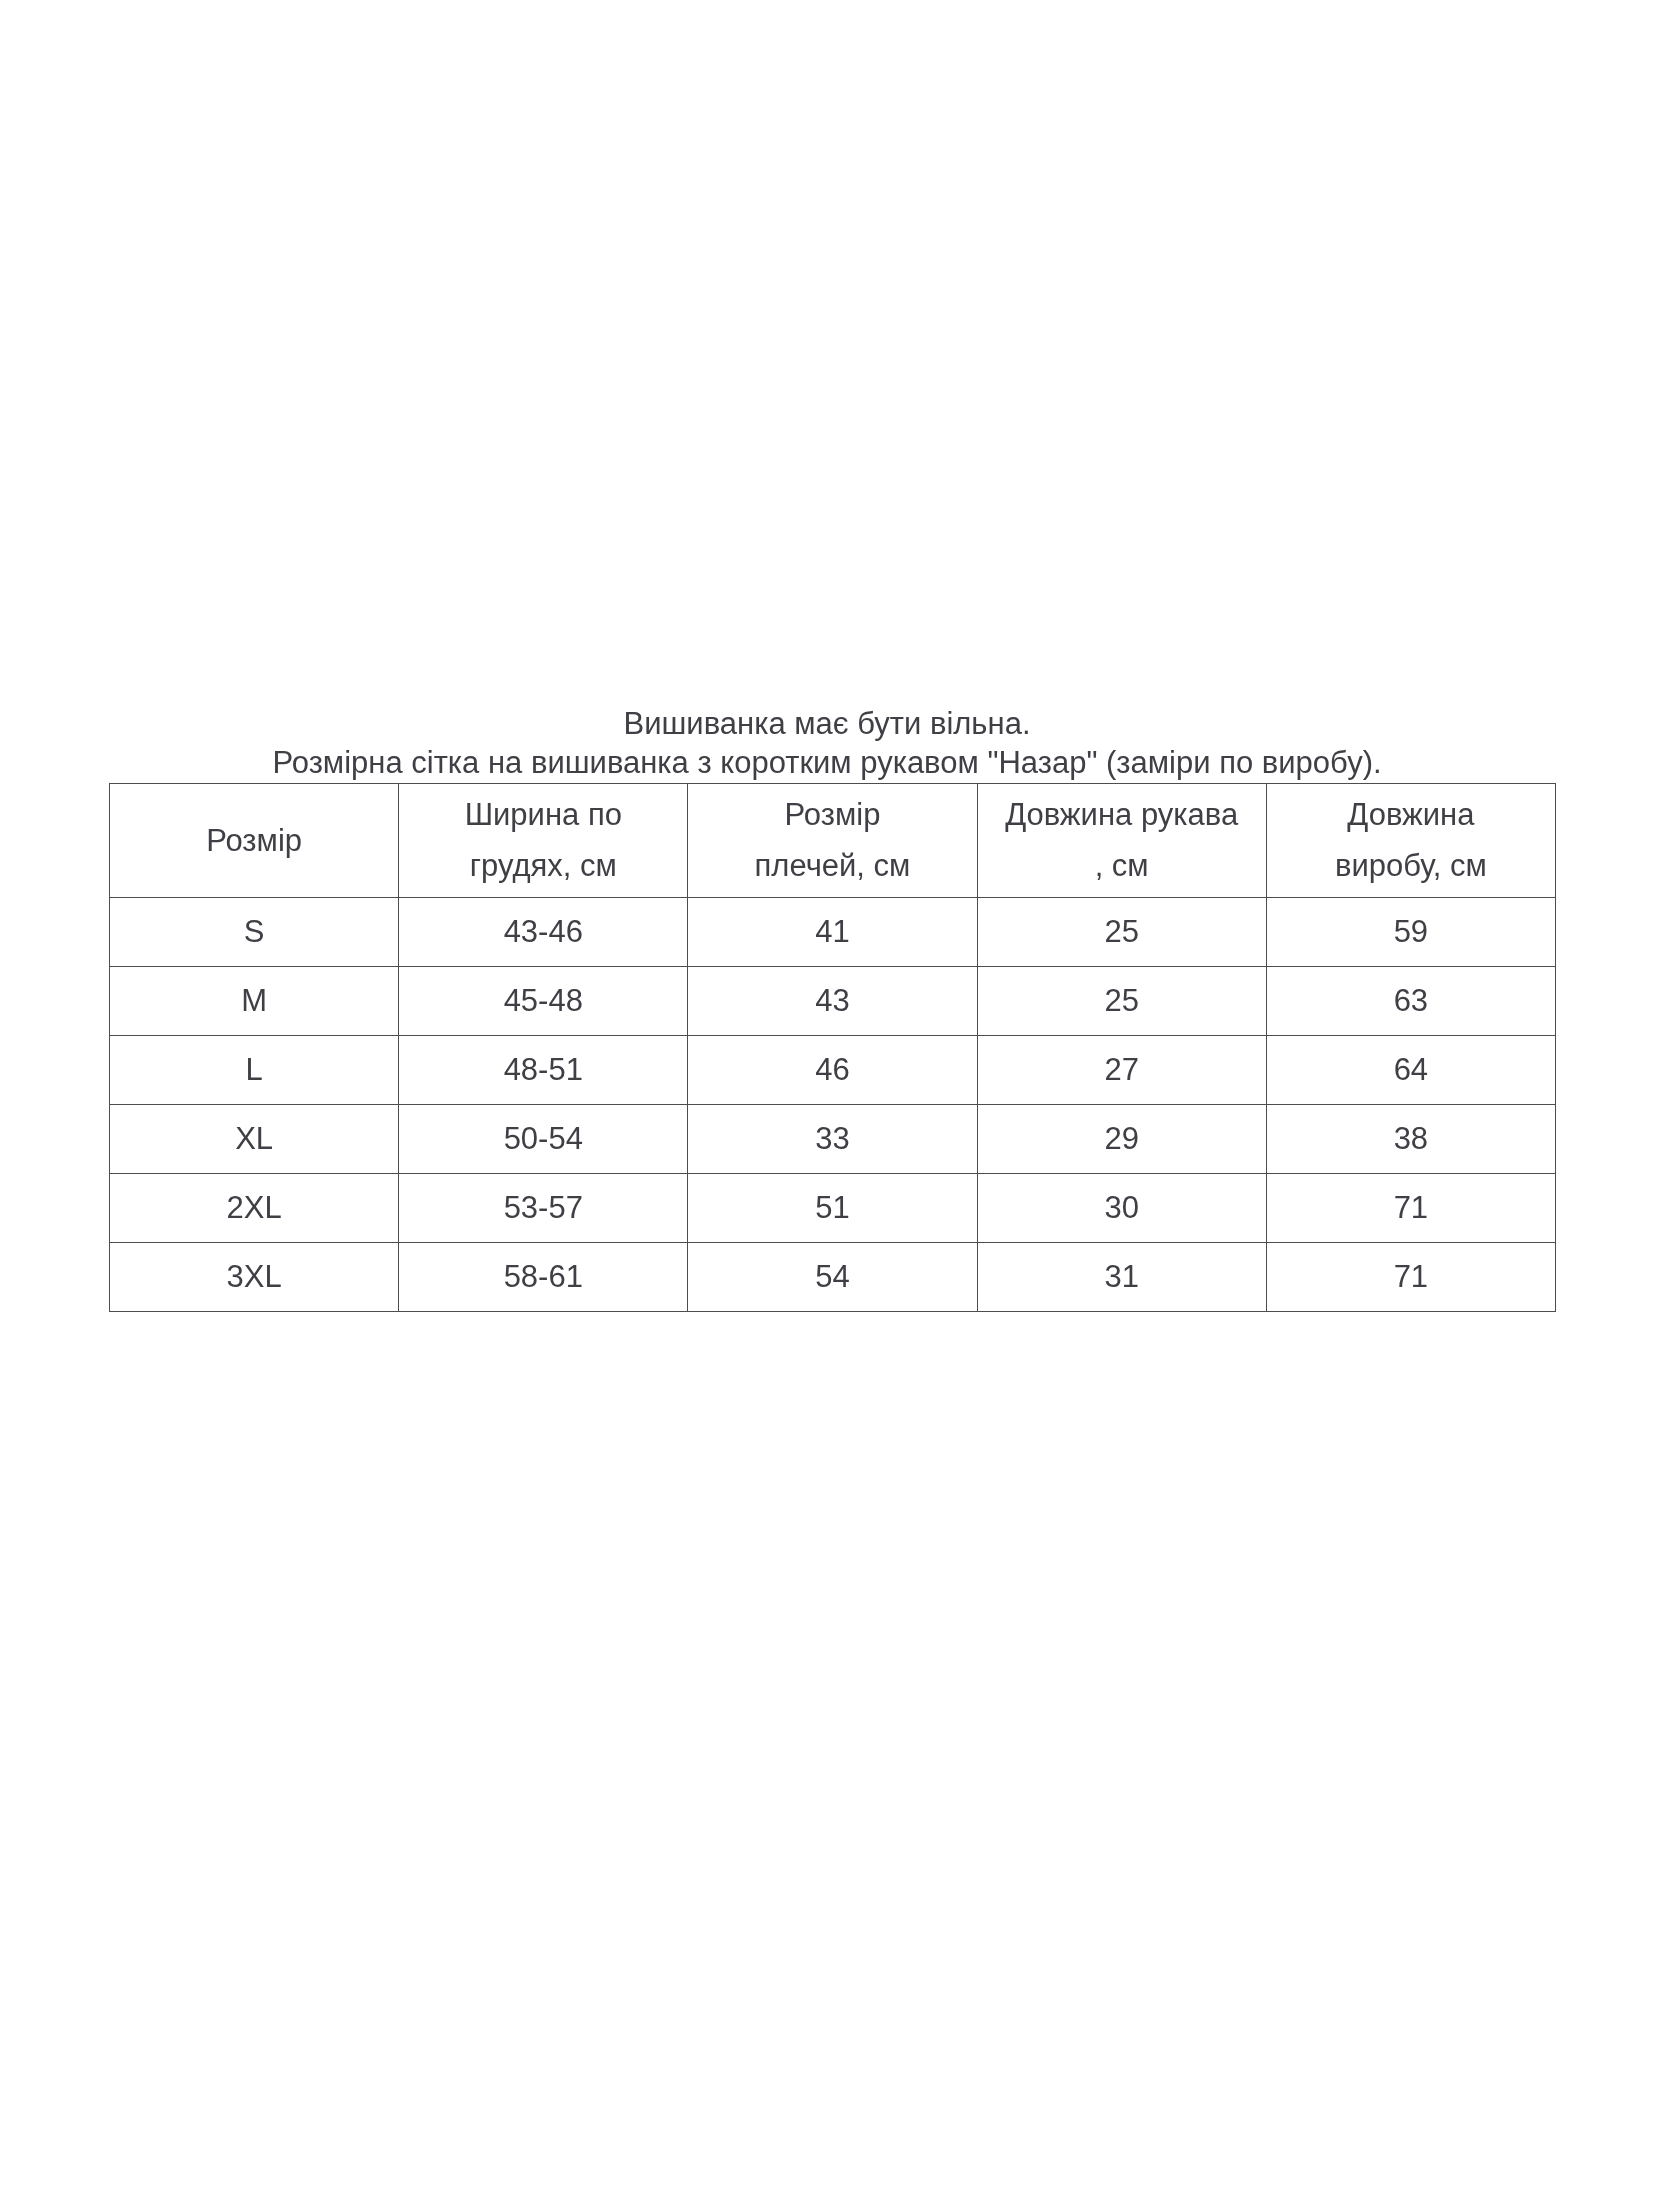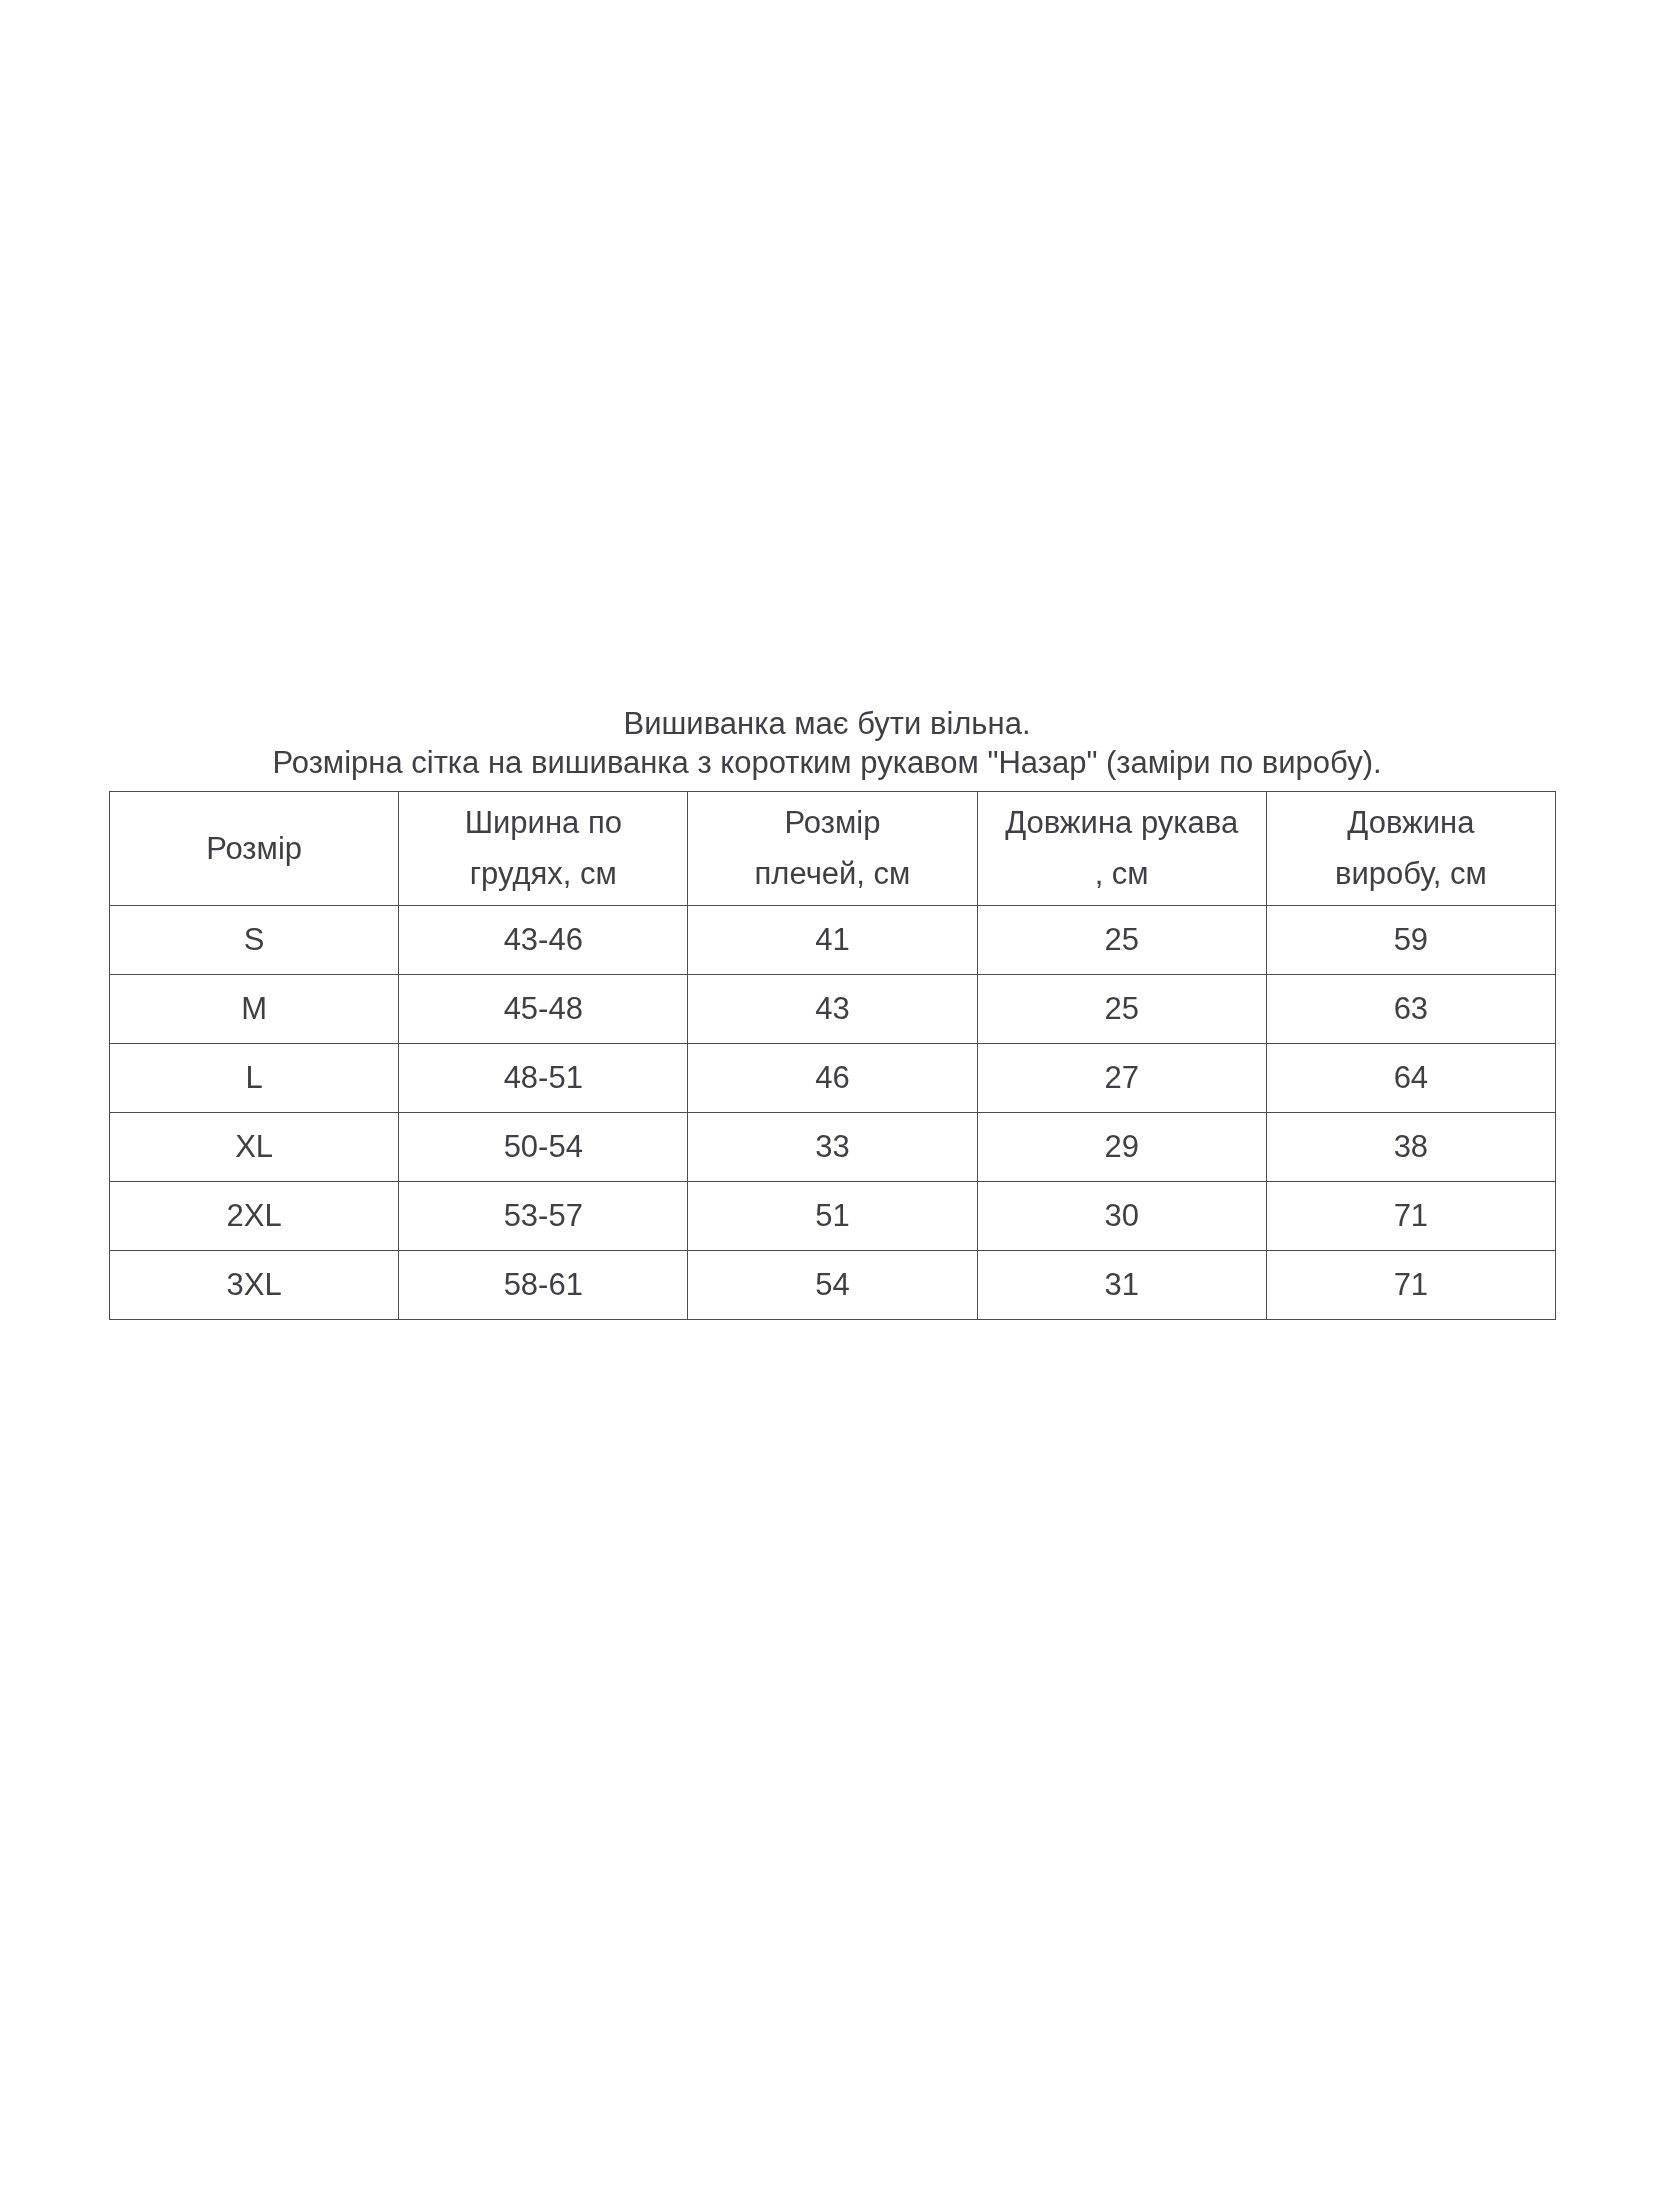--- a/index.html
+++ b/index.html
@@ -25,21 +25,21 @@
     line-height:39px;
     font-weight:400;
   }
   .title.line2{
     margin-top:19.6px;
   }
   table.size-table{
     border-collapse:collapse;
     table-layout:fixed;
     width:1447px;
-    margin:9px 0 0 109px;
+    margin:1px 0 0 109px;
   }
   .size-table th,
   .size-table td{
     border:0.8px solid var(--border);
     border-top:1.6px solid var(--border);
     border-bottom:1.6px solid var(--border);
     text-align:center;
     vertical-align:middle;
     font-size:31px;
     font-weight:400;

